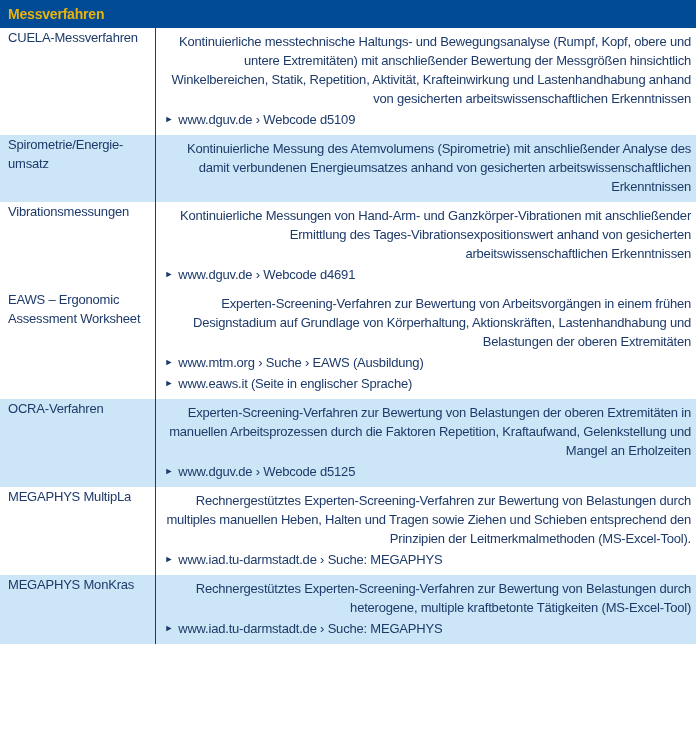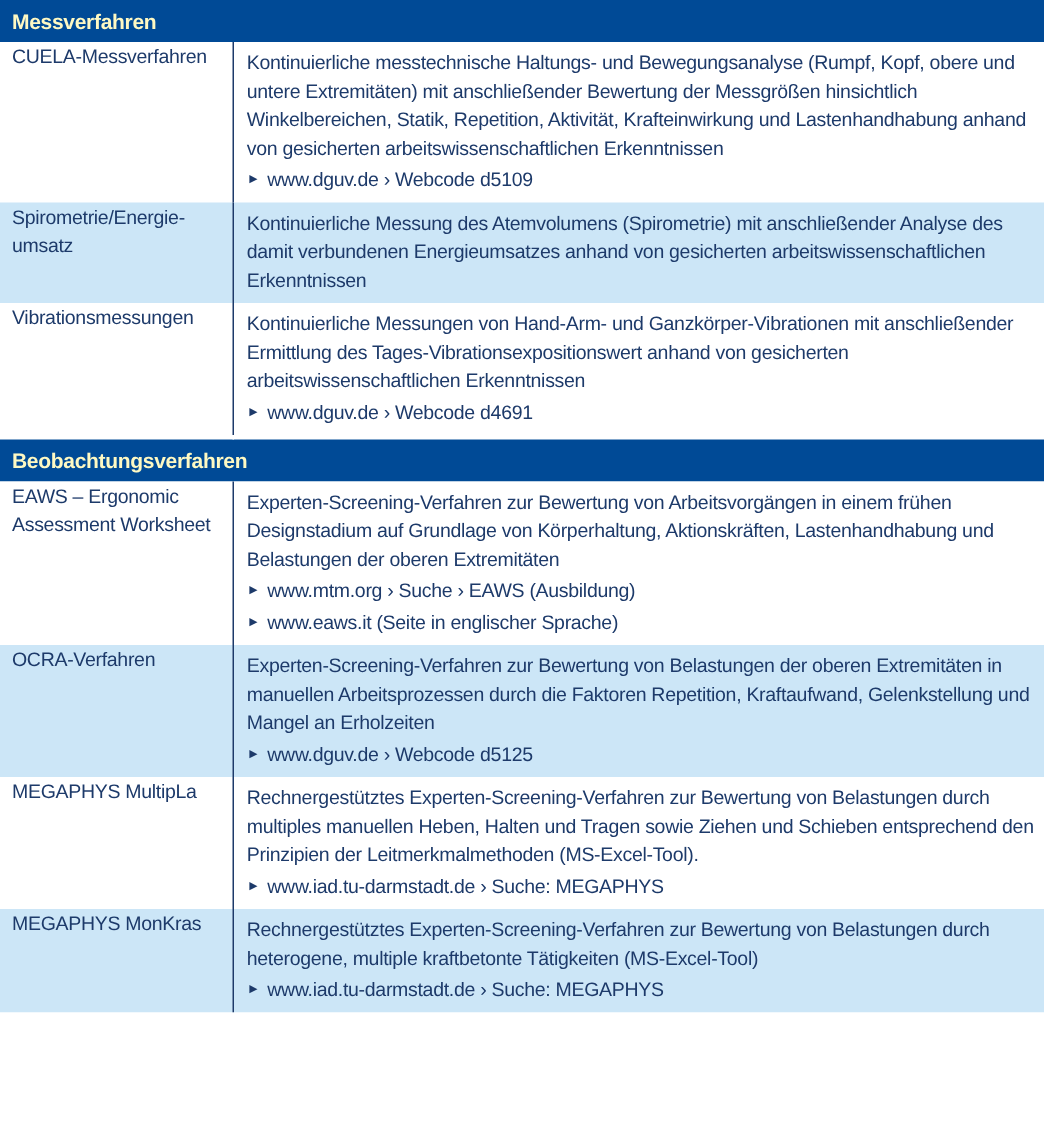--- a/index.html
+++ b/index.html
@@ -12,41 +12,41 @@
   table.method-table{
     width:696px;
     border-collapse:collapse;
     table-layout:fixed;
   }
   td{vertical-align:top;}
   col.c-method{width:155px;}
   col.c-desc{width:541px;}
   tr.section-row td{
     background:#004a96;
-    color:#fef9c3;
+    color:#eab308;
     font-weight:bold;
     font-size:14px;
     line-height:18px;
     padding:5px 8px 5px 8px;
   }
   tr.section-row.gap-top td{border-top:3px solid #ffffff;}
   tr.data-row td{background:#ffffff;}
   tr.data-row.shaded td{background:#cce6f7;}
   td.method-cell{
     padding:0 6px 6px 8px;
     font-size:13px;
     line-height:19px;
   }
   td.desc-cell{
     border-left:1px solid #1d3a6a;
     padding:4px 5px 6px 9px;
     font-size:13px;
     line-height:19px;
   }
-  td.desc-cell p{margin:0;}
+  td.desc-cell p{margin:0;text-align:right;}
   .ref-link{margin-top:2px;}
   .link-arrow{
     display:inline-block;
     font-size:9px;
     line-height:19px;
     vertical-align:top;
     margin-right:5px;
   }
 </style>
 </head>
@@ -82,23 +82,20 @@
     </tr>
 
     <tr class="data-row">
       <td class="method-cell">Vibrationsmessungen</td>
       <td class="desc-cell">
         <p>Kontinuierliche Messungen von Hand-Arm- und Ganzkörper-Vibrationen mit anschließender Ermittlung des Tages-Vibrationsexpositionswert anhand von gesicherten arbeitswissenschaftlichen Erkenntnissen</p>
         <div class="ref-link"><span class="link-arrow">►</span><span>www.dguv.de › Webcode d4691</span></div>
       </td>
     </tr>
 
-    <tr class="section-row gap-top">
-      <td colspan="2">Beobachtungsverfahren</td>
-    </tr>
 
     <tr class="data-row">
       <td class="method-cell">EAWS – Ergonomic Assessment Worksheet</td>
       <td class="desc-cell">
         <p>Experten-Screening-Verfahren zur Bewertung von Arbeitsvorgängen in einem frühen Designstadium auf Grundlage von Körperhaltung, Aktionskräften, Lastenhandhabung und Belastungen der oberen Extremitäten</p>
         <div class="ref-link"><span class="link-arrow">►</span><span>www.mtm.org › Suche › EAWS (Ausbildung)</span></div>
         <div class="ref-link"><span class="link-arrow">►</span><span>www.eaws.it (Seite in englischer Sprache)</span></div>
       </td>
     </tr>
 

